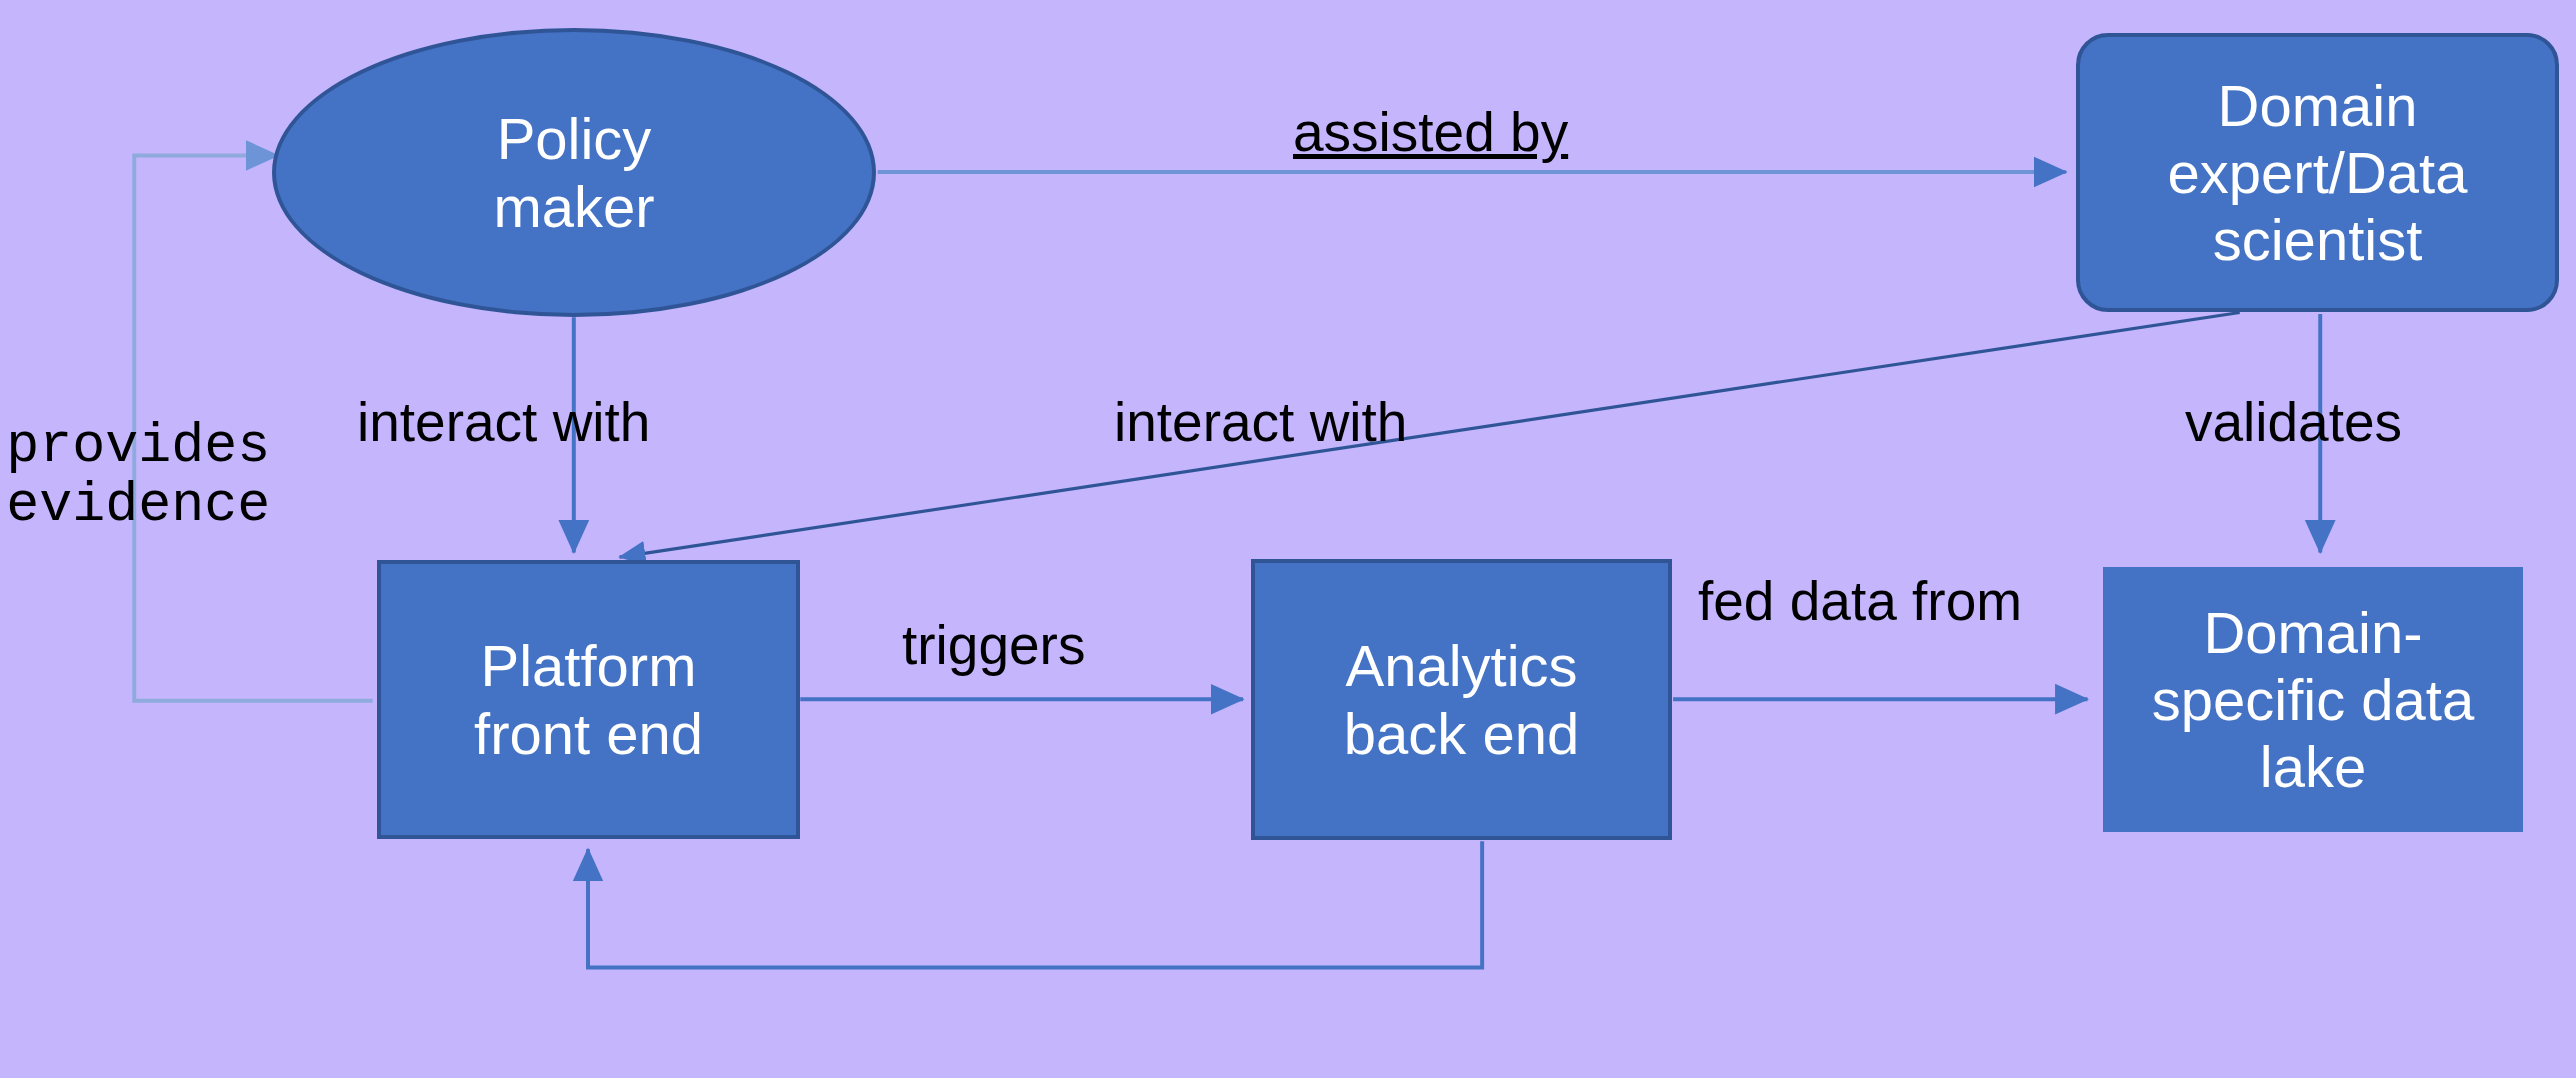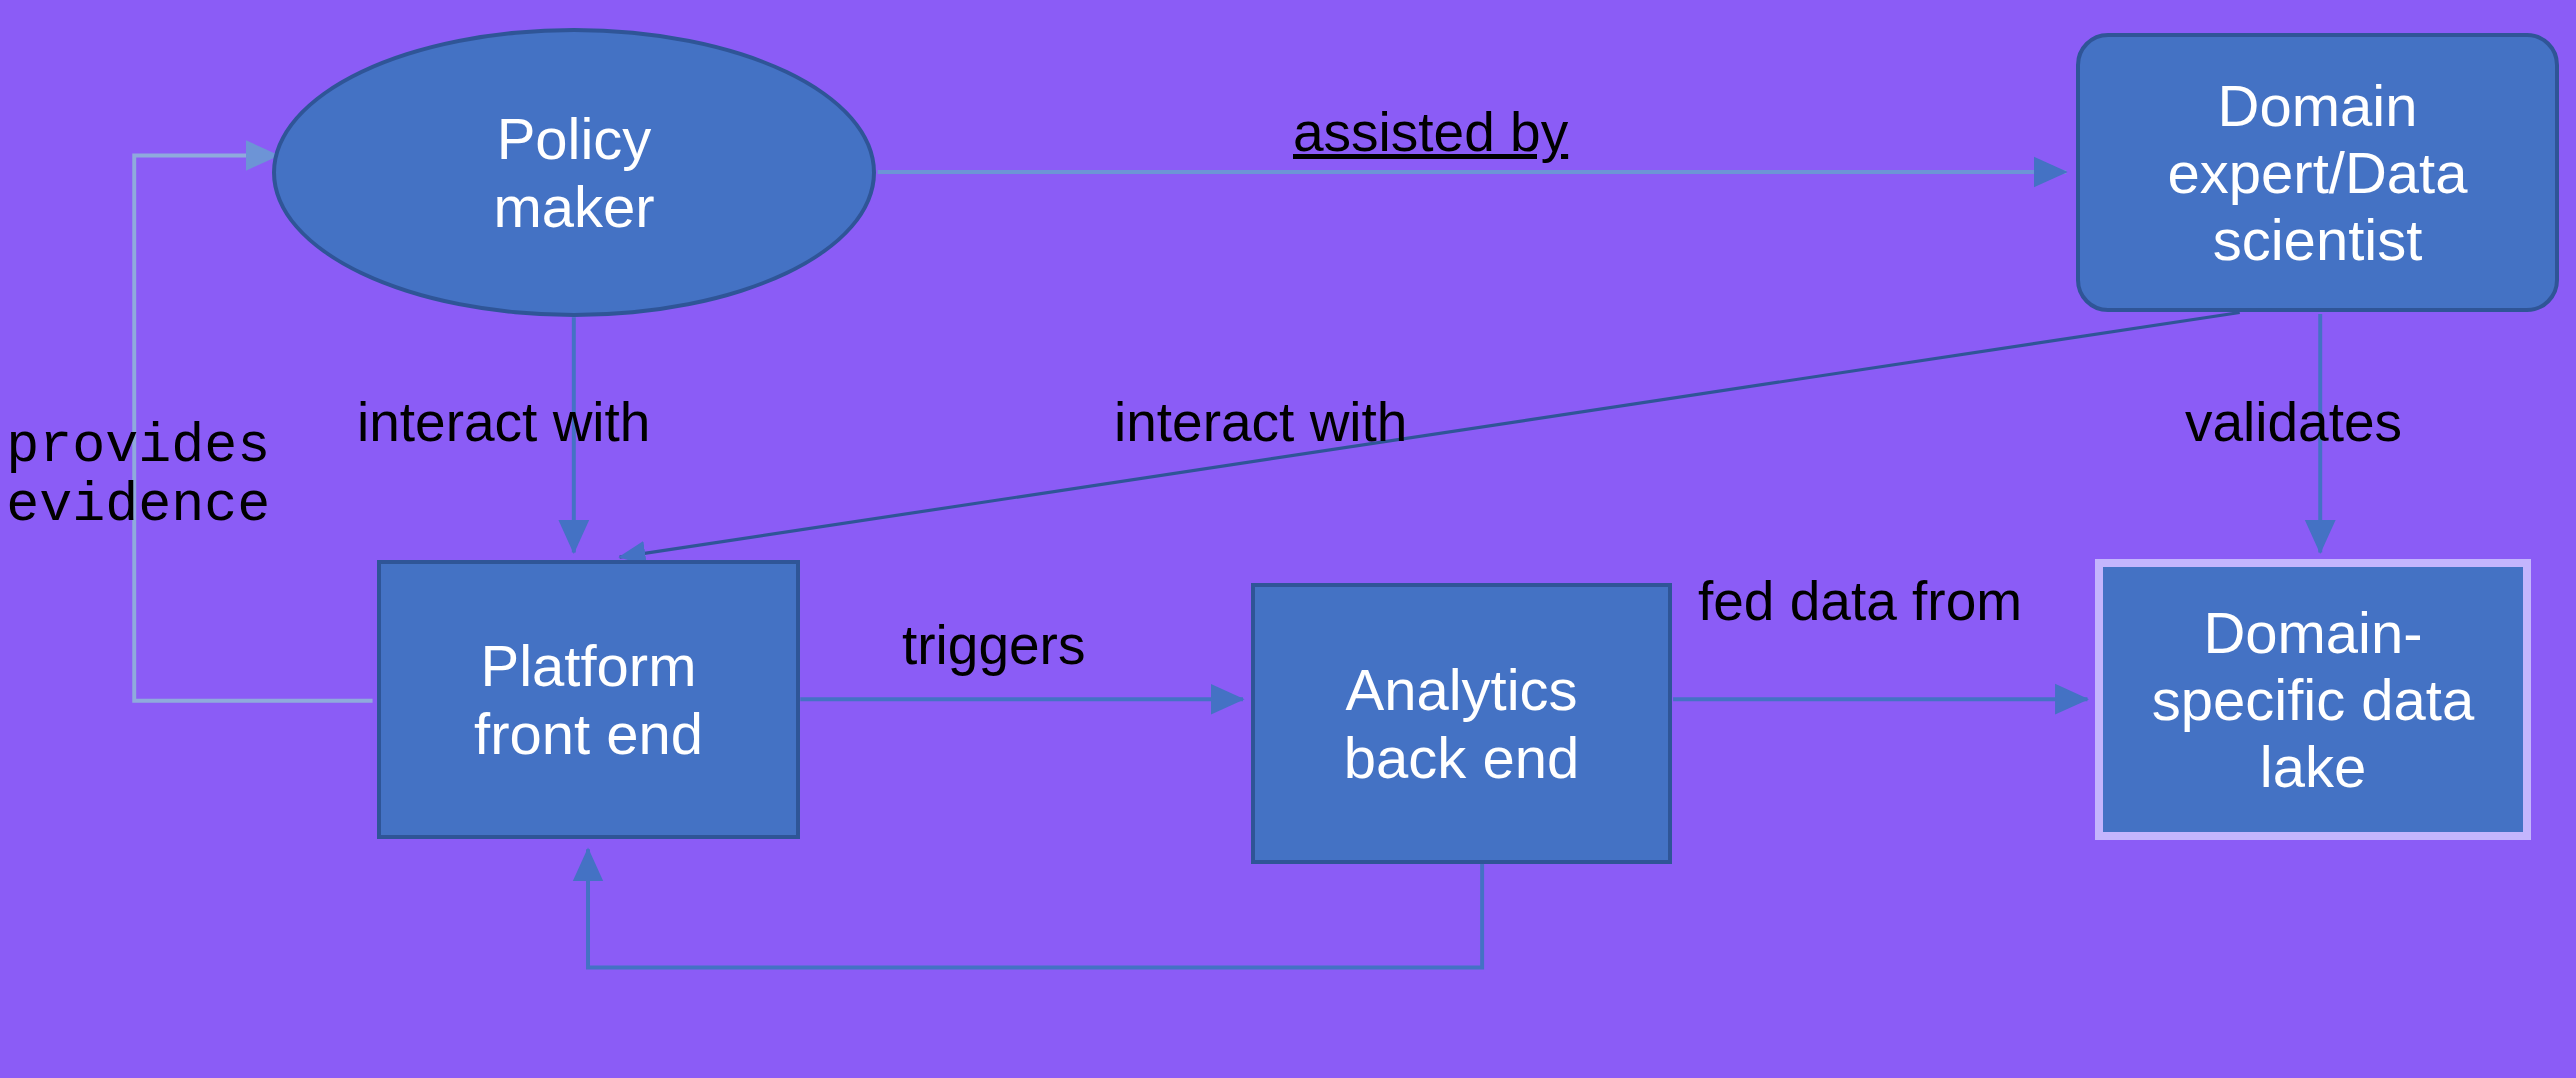--- a/index.html
+++ b/index.html
@@ -1,30 +1,30 @@
 <!DOCTYPE html>
 <html style="font-size:12.6px"><head>
 <meta charset="utf-8">
 <style>
   html,body{margin:0;padding:0;background:#ffffff;}
   body{width:2576px;height:1078px;overflow:hidden;font-family:"Liberation Sans",sans-serif;}
-  #stage{position:relative;width:2576px;height:1078px;background:#8b5cf6;}
+  #stage{position:relative;width:2576px;height:1078px;background:#c4b5fd;}
   svg.layer{position:absolute;left:0;top:0;width:2576px;height:1078px;}
   .node{position:absolute;display:flex;align-items:center;justify-content:center;
         text-align:center;color:#fff;box-sizing:border-box;line-height:1.16;
         font-family:"Liberation Sans",sans-serif;}
   .node .lbl{display:block;width:100%;padding:0 8px;white-space:pre-line;}
   #n-policy{left:272px;top:28px;width:604px;height:289px;background:#4472C4;
             border:4px solid #2F5597;border-radius:50%/50%;font-size:58px;}
   #n-expert{left:2076px;top:33px;width:483px;height:279px;background:#4472C4;
             border:4px solid #2F5597;border-radius:32px;font-size:58px;}
   #n-frontend{left:377px;top:560px;width:423px;height:279px;background:#4472C4;
               border:4px solid #2F5597;font-size:58px;}
   #n-backend{left:1251px;top:559px;width:421px;height:281px;background:#4472C4;
-             border:4px solid #2F5597;font-size:58px;margin-top:24px;}
+             border:4px solid #2F5597;font-size:58px;}
   #n-lake{left:2095px;top:559px;width:436px;height:281px;background:#4472C4;
           border:8px solid #c4b5fd;font-size:58px;}
   .edge-label{position:absolute;color:#000;font-size:55px;line-height:1.08;
               white-space:pre-line;font-family:"Liberation Sans",sans-serif;}
   #el-assisted{left:1293px;top:103px;text-decoration:underline;}
   #el-interact1{left:357px;top:393px;}
   #el-interact2{left:1114px;top:393px;}
   #el-validates{left:2185px;top:393px;}
   #el-provides-evidence{left:6.3px;top:417px;font-family:Liberation Mono, monospace;}
   #el-triggers{left:902px;top:616px;}

